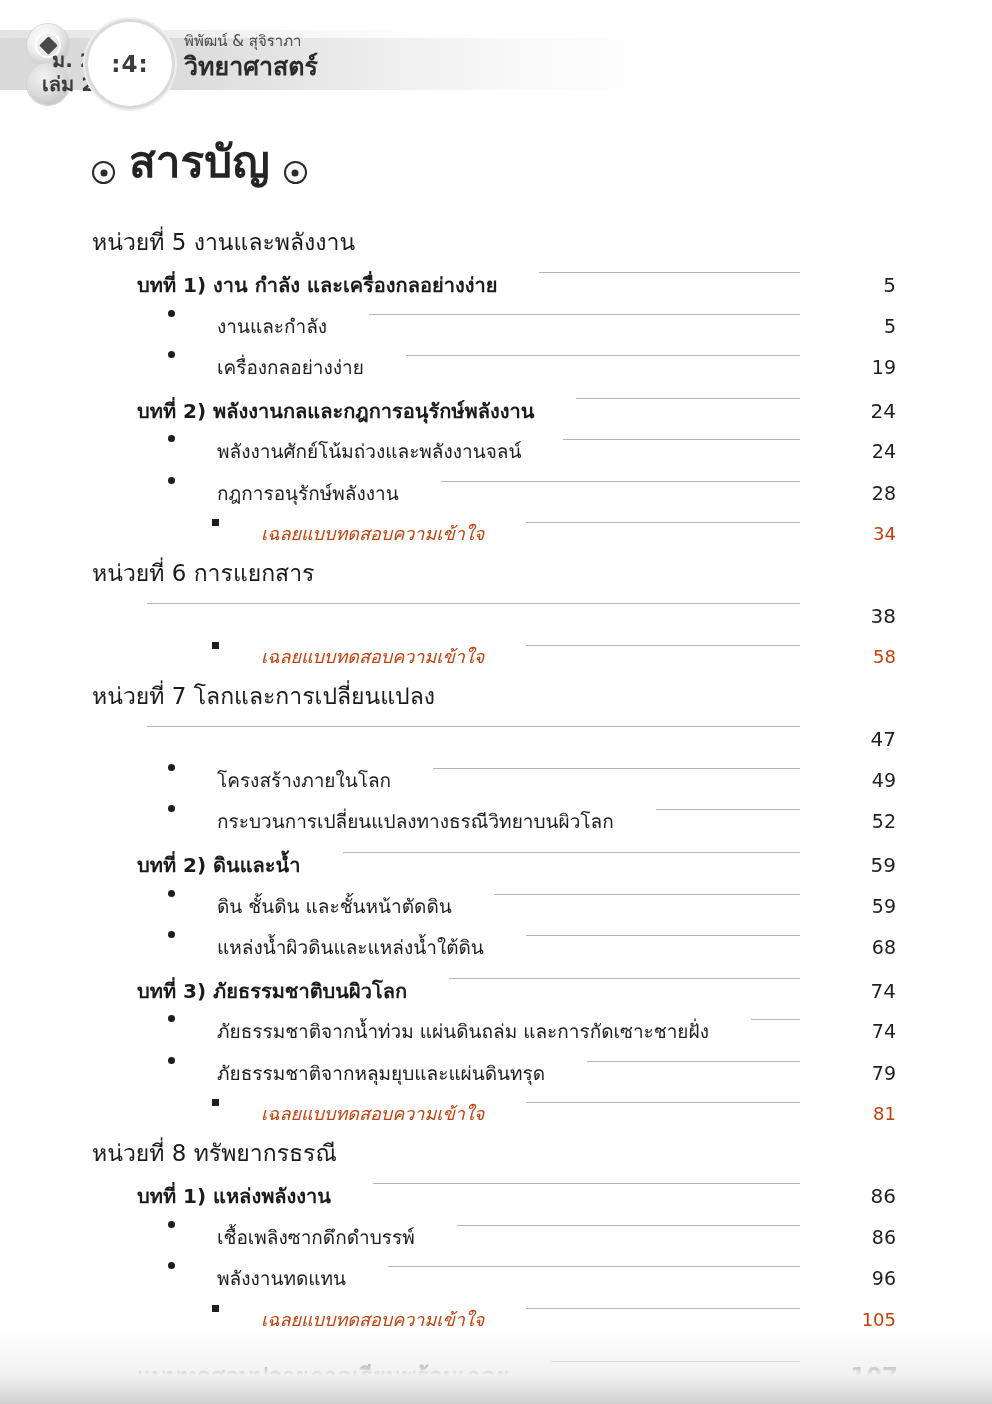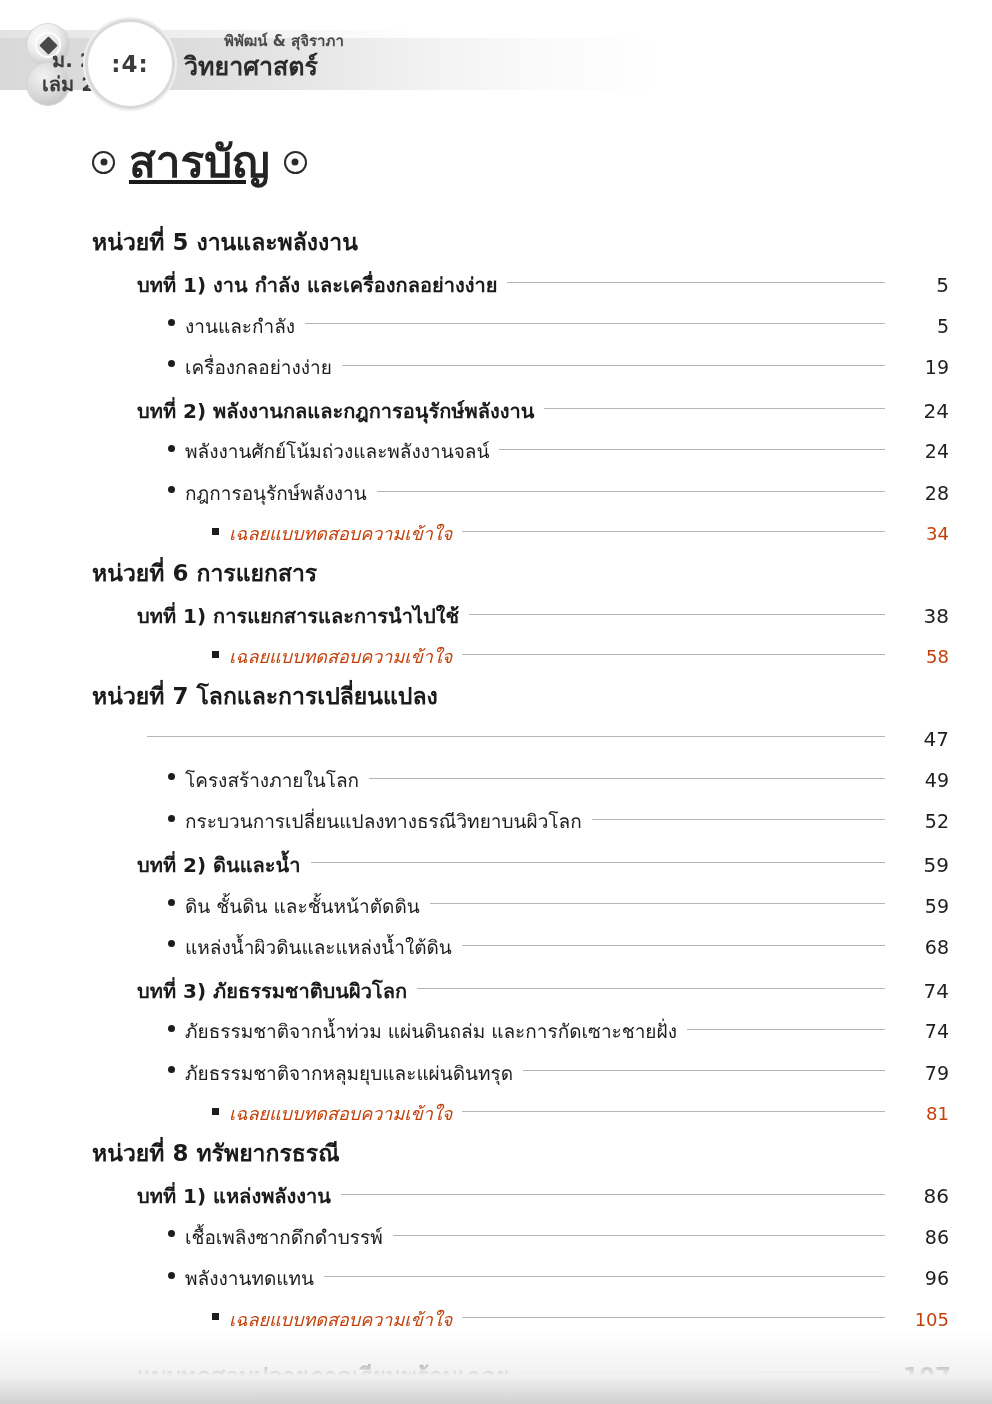--- a/index.html
+++ b/index.html
@@ -101,44 +101,42 @@
   #hdr-volume { left: 42px; top: 68px; text-align: right; }
 
   .hdr-text-block {
     position: absolute;
     left: 184px;
     top: 32px;
     width: 420px;
   }
   #hdr-authors {
     font-size: 15px;
-    font-weight: 700;
+    font-weight: 400;
     color: #4a4a4a;
     line-height: 1.25;
     white-space: nowrap;
-    margin-left: 40px;
   }
   #hdr-subject {
     font-size: 25px;
     font-weight: 700;
     color: #2b2b2b;
     line-height: 1.1;
     margin-top: 2px;
     white-space: nowrap;
   }
 
   
   #toc-title {
     position: absolute;
     left: 92px;
     top: 140px;
     display: flex;
-    align-items: center;
+    align-items: flex-end;
     gap: 14px;
-    text-decoration: underline;
   }
   #toc-title .title-text {
     font-size: 44px;
     font-weight: 700;
     color: #242424;
     line-height: 1;
   }
   .title-orn {
     width: 19px; height: 19px;
     border-radius: 50%;
@@ -159,33 +157,34 @@
   
   #toc-body {
     position: absolute;
     left: 0;
     top: 222px;
     width: 992px;
   }
 
   .unit-head {
     font-size: 23px;
-    font-weight: 700;
+    font-weight: 400;
     color: #1b1b1b;
     padding: 6px 0 4px 92px;
     line-height: 1.3;
   }
 
   .toc-row {
     display: flex;
-    align-items: center;
+    align-items: flex-start;
     width: 992px;
     box-sizing: border-box;
-    padding-right: 43px;
+    padding-right: 96px;
     line-height: 1.34;
+    gap: 32px;
   }
   .toc-row .label {
     white-space: nowrap;
     flex: 0 0 auto;
   }
   .toc-row .leader {
     flex: 1 1 auto;
     min-width: 16px;
     height: 1px;
     background: #b6b6b6;
@@ -342,21 +341,20 @@
       <span class="pageno">28</span>
     </div>
     <div class="toc-row row-answer">
       <span class="bullet-square"></span>
       <span class="label">เฉลยแบบทดสอบความเข้าใจ</span>
       <span class="leader"></span>
       <span class="pageno">34</span>
     </div>
     <div class="unit-head">หน่วยที่ 6 การแยกสาร</div>
     <div class="toc-row row-chapter">
-      <span class="label">บทที่ 1) การแยกสารและการนำไปใช้</span>
       <span class="leader"></span>
       <span class="pageno">38</span>
     </div>
     <div class="toc-row row-answer">
       <span class="bullet-square"></span>
       <span class="label">เฉลยแบบทดสอบความเข้าใจ</span>
       <span class="leader"></span>
       <span class="pageno">58</span>
     </div>
     <div class="unit-head">หน่วยที่ 7 โลกและการเปลี่ยนแปลง</div>

